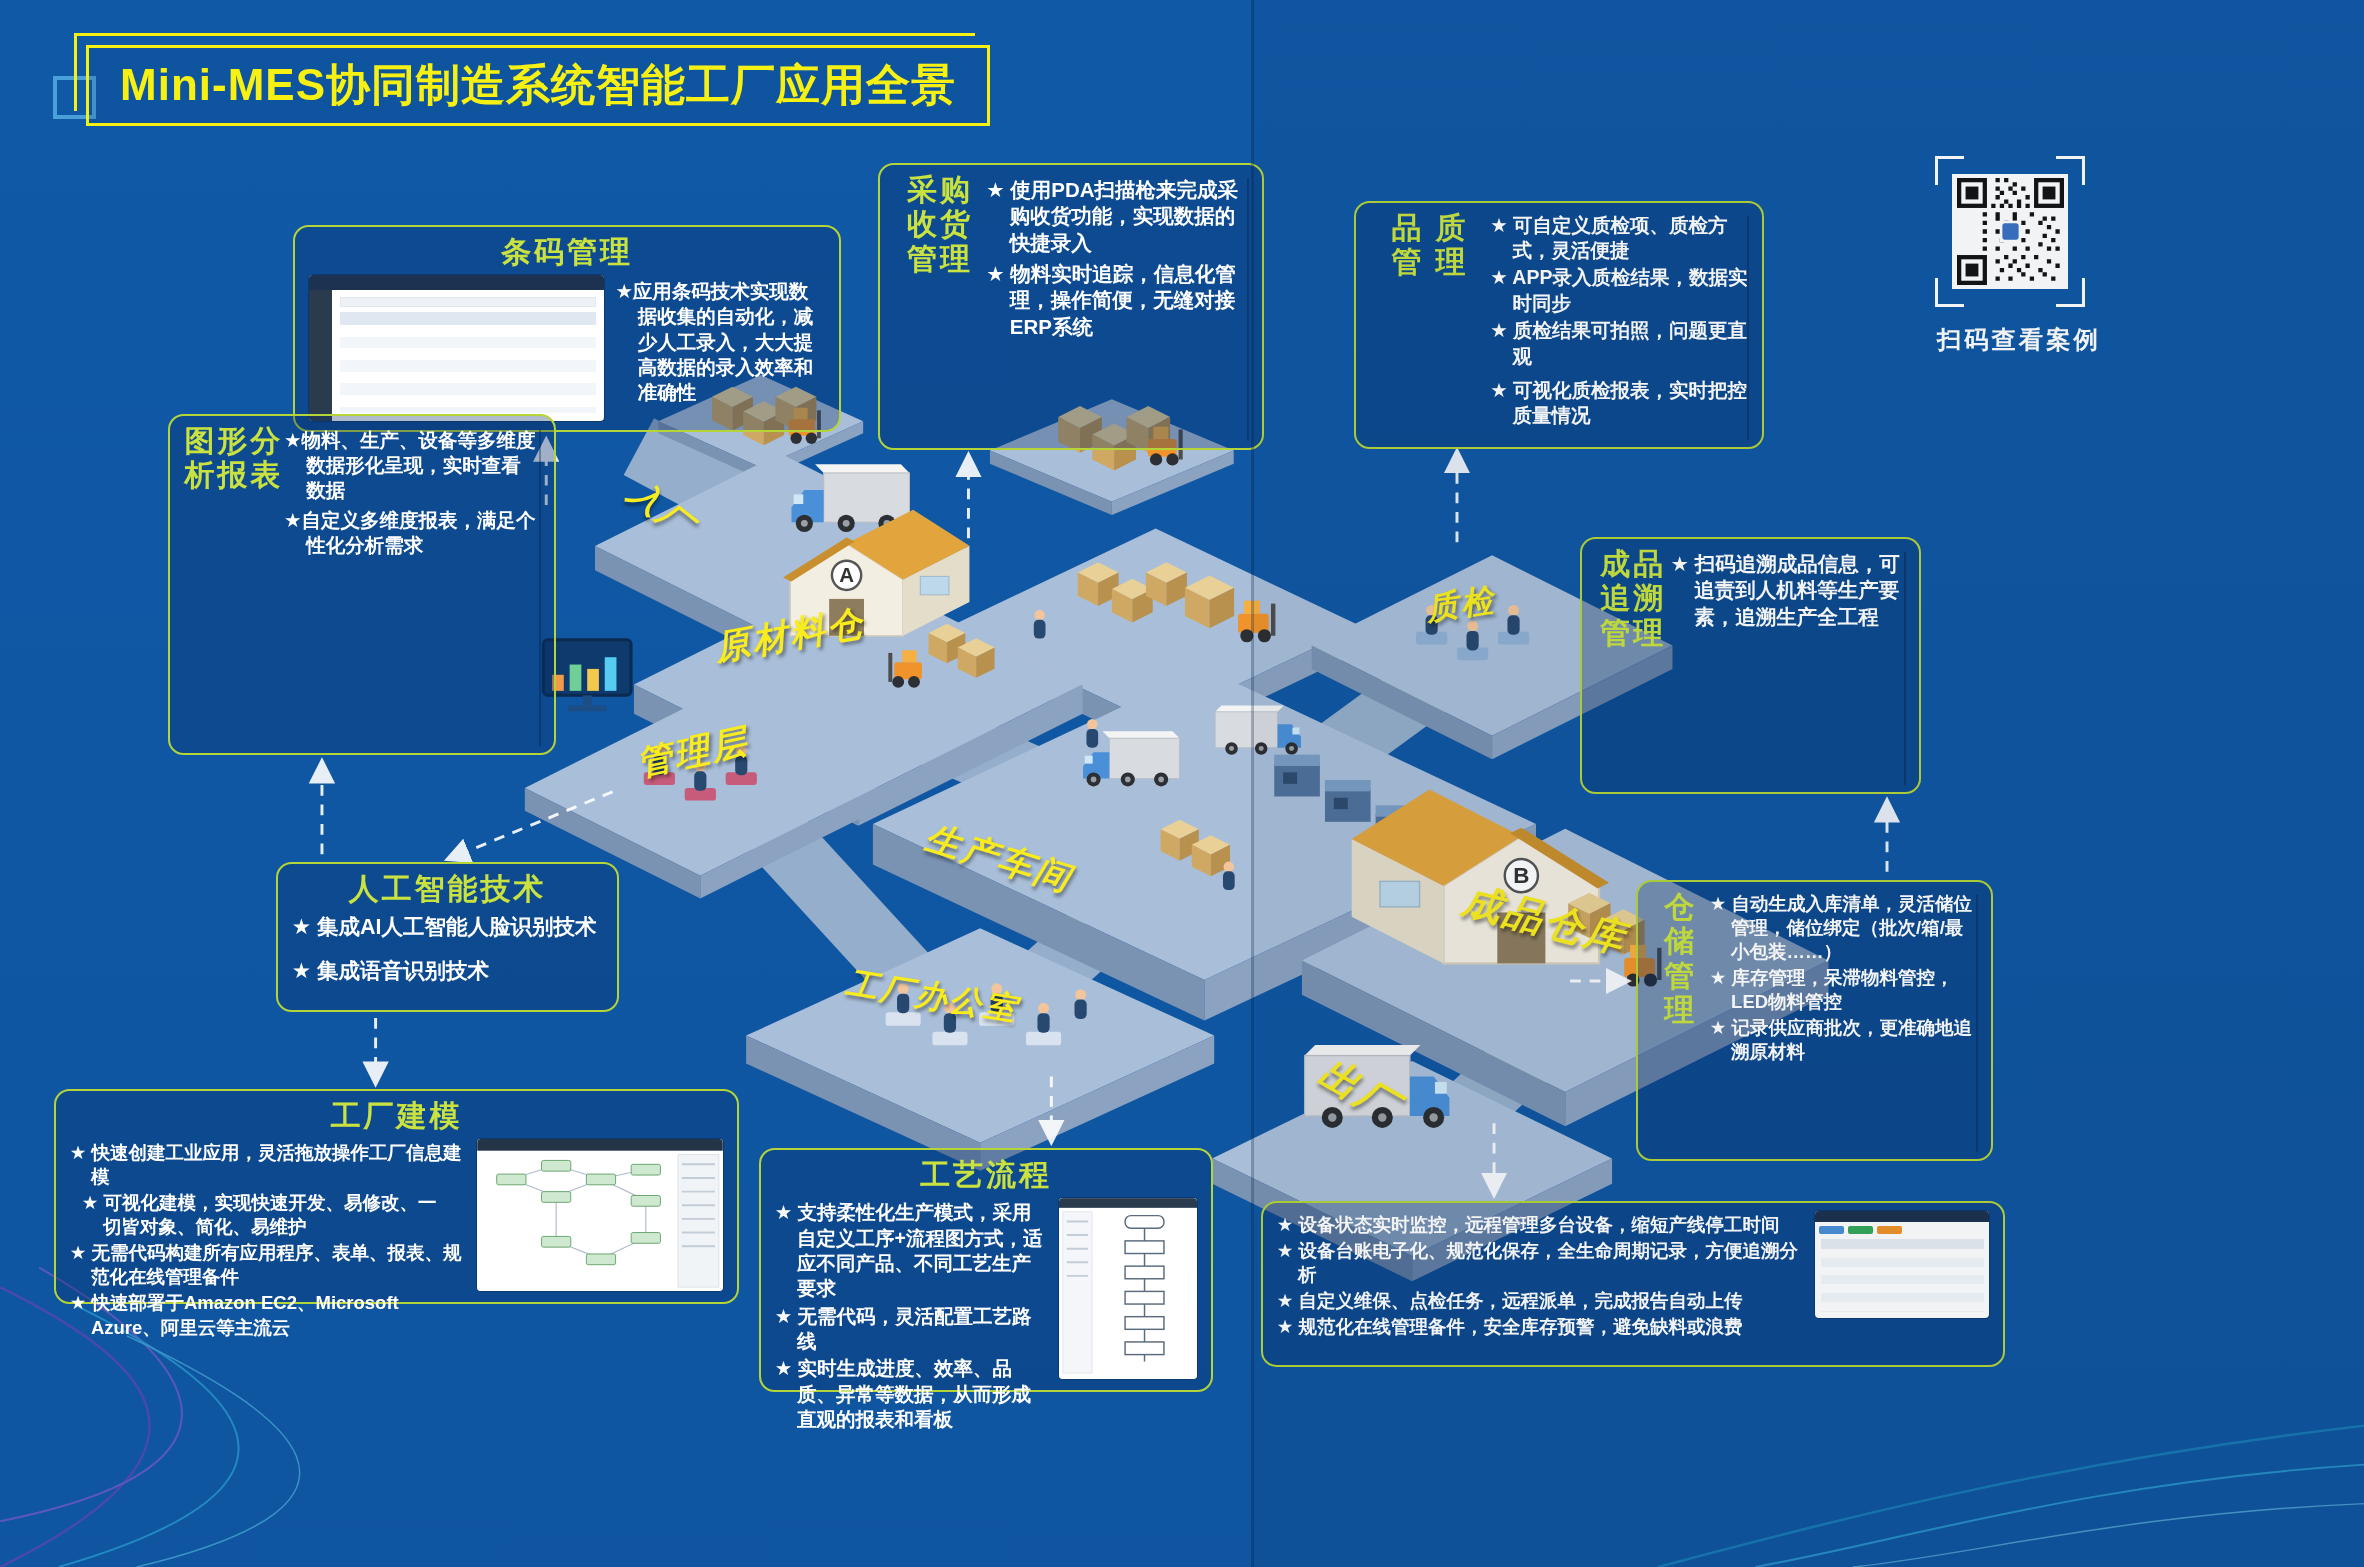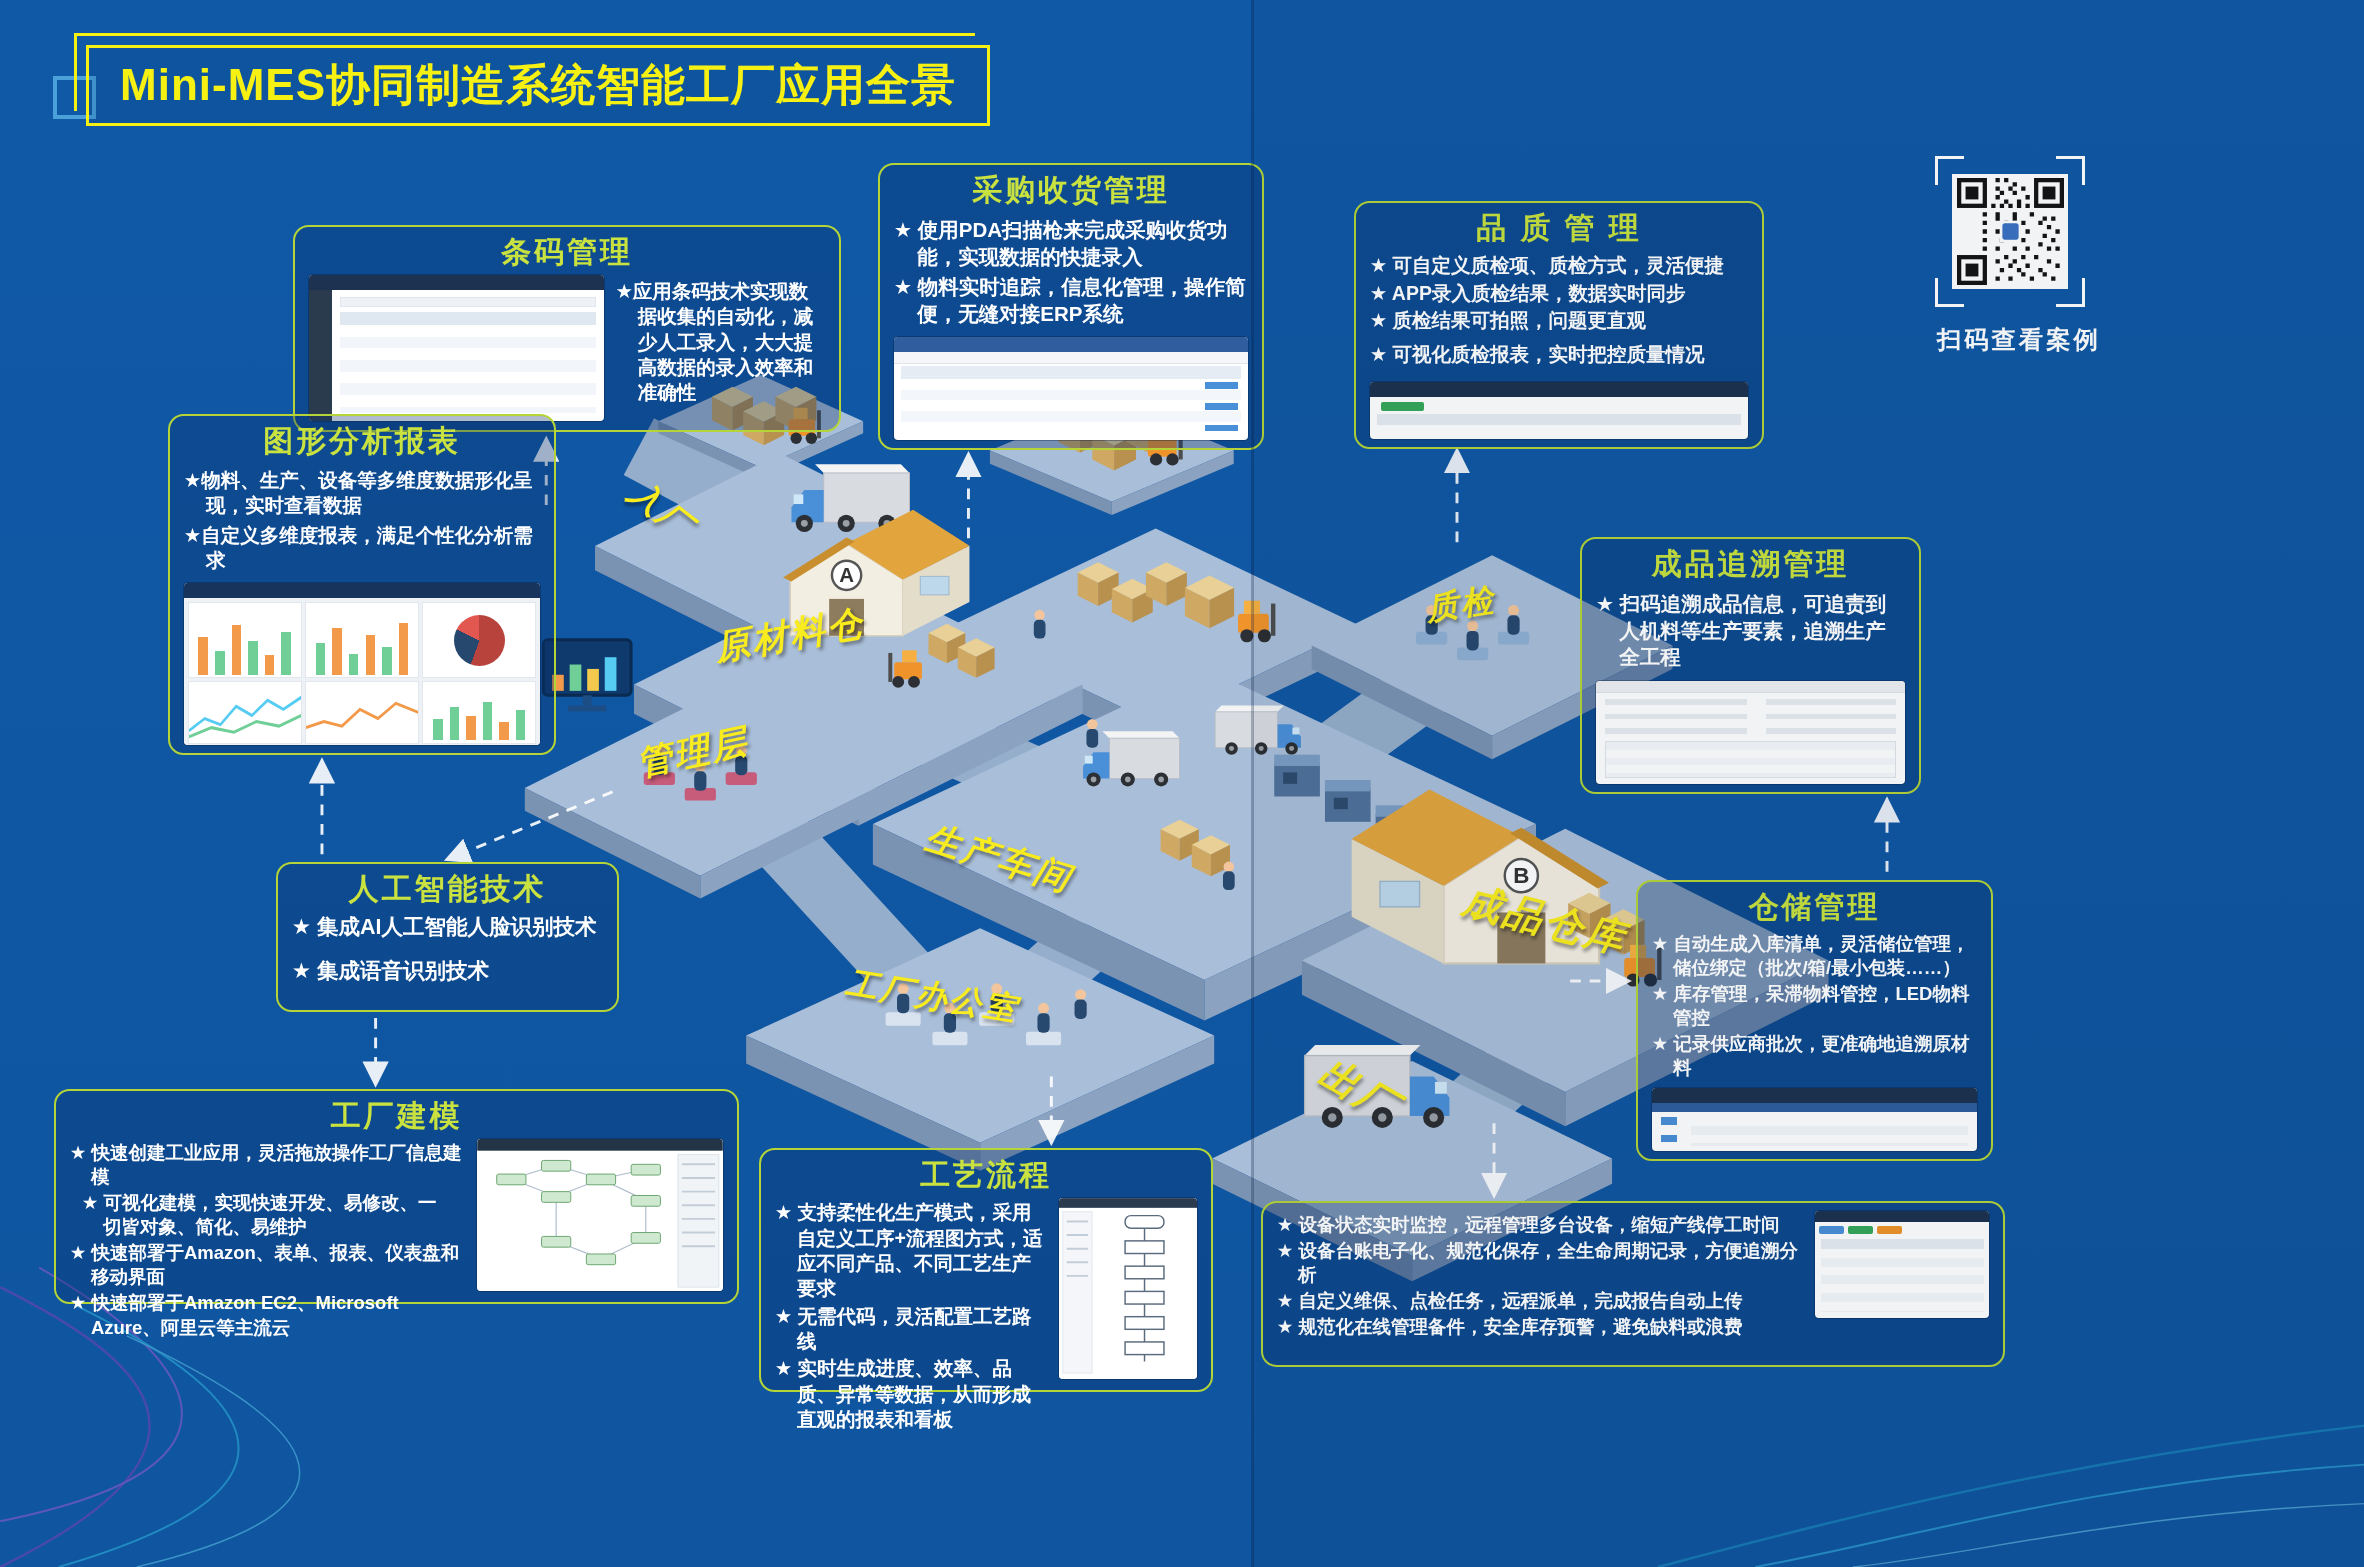--- a/index.html
+++ b/index.html
@@ -13,21 +13,21 @@
 .title-wrap{position:absolute;left:86px;top:45px;z-index:4}
 .title-square{position:absolute;left:-33px;top:31px;width:43px;height:43px;border:4.9px solid #4aa0d8}
 .title-box{position:relative;border:3.9px solid #f7f013;padding:7.8px 31px;background:rgba(10,60,120,.15)}
 .title-box::before{content:"";position:absolute;left:-14.6px;top:-14.6px;width:100%;height:100%;border-top:3.9px solid #f7f013;border-left:3.9px solid #f7f013;pointer-events:none}
 h1{font-size:44px;color:#f7f013;letter-spacing:1px;white-space:nowrap;font-weight:bold}
 
 .callout{position:absolute;z-index:3;border:2.9px solid #b5d438;border-radius:15.6px;background:rgba(8,48,104,.32);padding:7.8px 13.7px;color:#fff}
 .callout-title{text-align:center;color:#c9e23f;font-size:30px;font-weight:bold;letter-spacing:2.9px;line-height:1.15;margin-bottom:5.9px}
 .bullets{list-style:none}
 .bullets li{color:#fff;font-weight:bold;line-height:1.3;margin:3.9px 0;padding-left:1.15em;text-indent:-1.15em}
-.col{display:flex;flex-direction:column}
+.col{display:flex;}
 .col .shot{flex:1;min-height:0;margin-top:5.9px}
 .hrow{display:flex;gap:11.7px;align-items:stretch}
 
 .shot{position:relative;background:#fff;border-radius:3.9px;overflow:hidden;box-shadow:0 0 0 1px rgba(10,30,60,.35)}
 .sbar{position:absolute;top:0;left:0;right:0;height:14.6px;background:#1d3250}
 .sbar.blue{background:#2f5d9e}
 .cpanel{background:#fff;border:1px solid #e2e7ee;display:flex;align-items:flex-end;justify-content:space-evenly;padding:2.9px;overflow:hidden}
 .cpanel .bar{display:block;width:9%}
 .bar.o{background:#f2994a}.bar.g{background:#6fcf97}
 .pie{width:51px;height:51px;border-radius:50%;background:conic-gradient(#b8433c 0 200deg,#27486e 200deg 296deg,#e2574f 296deg 360deg)}
@@ -376,21 +376,21 @@
     <div style="position:absolute;top:29px;left:12%;right:3%;bottom:8%;background:repeating-linear-gradient(to bottom,#ffffff 0 8.8px,#f3f7fb 8.8px 17.6px)"></div>
   </div>
 </section>
 
 <section class="callout" style="left:54px;top:1089px;width:685px;height:215px">
   <h2 class="callout-title">工厂建模</h2>
   <div class="hrow" style="height:152px">
     <ul class="bullets" style="flex:1;font-size:18.5px">
       <li style="margin:2px 0">★ 快速创建工业应用，灵活拖放操作工厂信息建模</li>
       <li style="margin:2px 12px">★ 可视化建模，实现快速开发、易修改、一切皆对象、简化、易维护</li>
-      <li style="margin:2px 0">★ 快速部署于Amazon、表单、报表、仪表盘和移动界面</li>
+      <li style="margin:2px 0">★ 无需代码构建所有应用程序、表单、报表、规范化在线管理备件</li>
       <li style="margin:2px 0">★ 快速部署于Amazon EC2、Microsoft Azure、阿里云等主流云</li>
     </ul>
     <div class="shot" style="width:246px;height:152px;flex:none">
       <svg viewBox="0 0 252 156" style="position:absolute;inset:0;width:100%;height:100%">
         <rect width="252" height="156" fill="#ffffff"></rect>
         <rect width="252" height="12" fill="#243447"></rect>
         <g stroke="#aebccb" stroke-width="1.2">
           <line x1="35" y1="41" x2="81" y2="27"></line>
               <line x1="35" y1="41" x2="81" y2="59"></line>
           <line x1="81" y1="27" x2="127" y2="41"></line>

